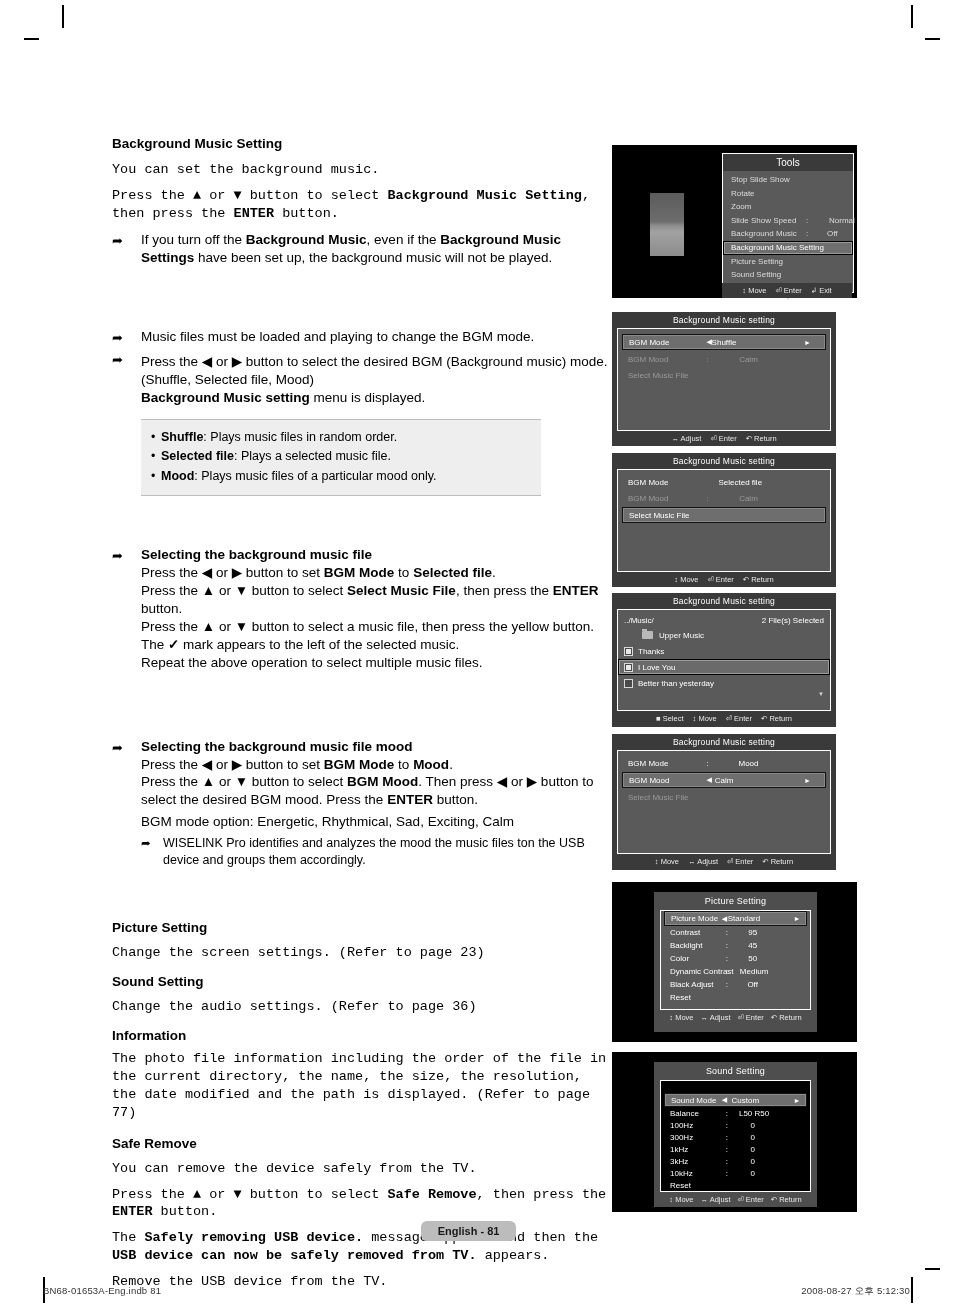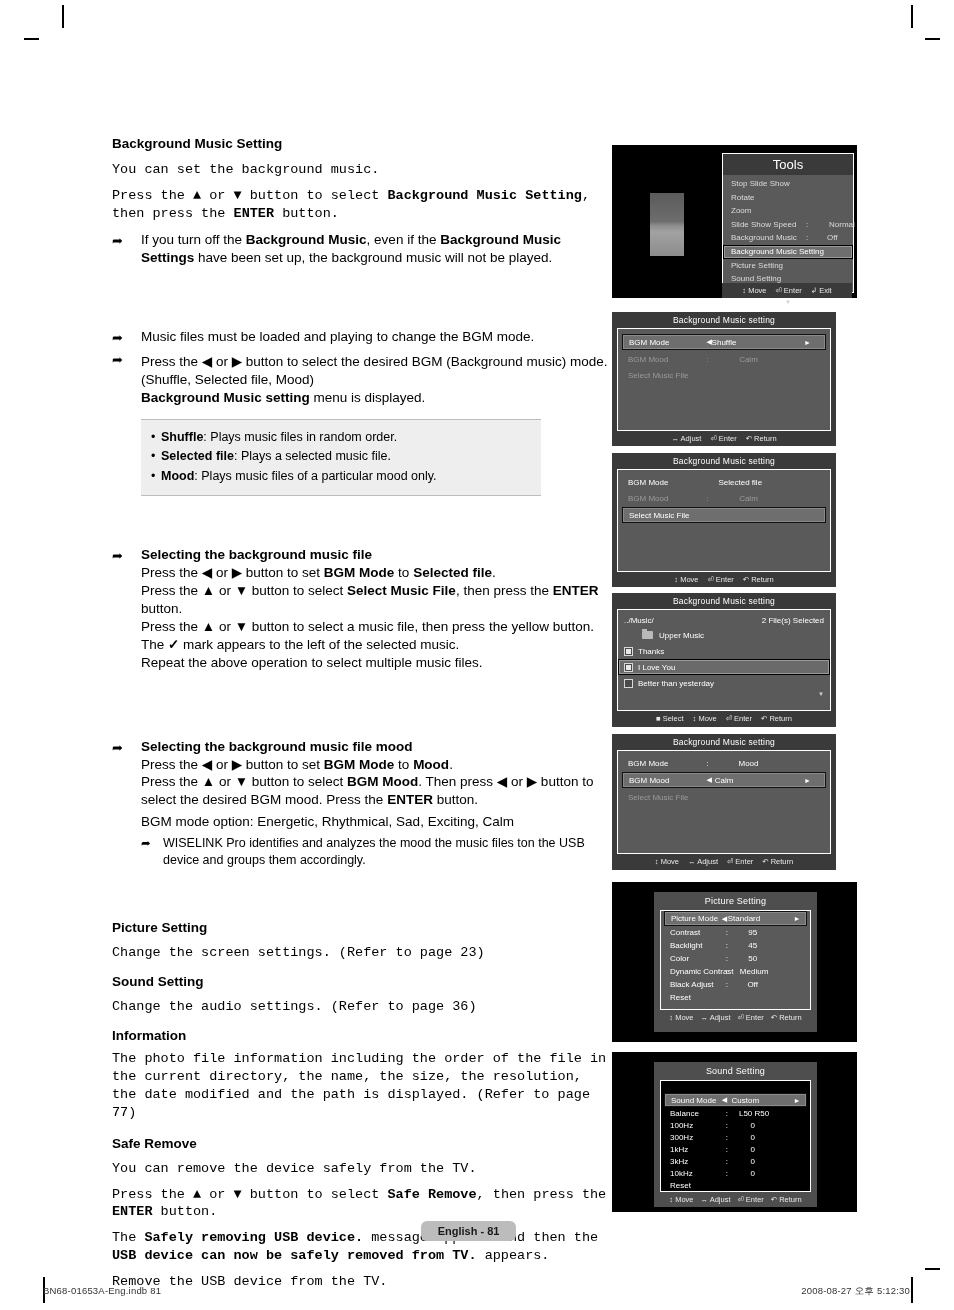--- a/index.html
+++ b/index.html
@@ -43,21 +43,21 @@
   .osd-row.sel{background:#6e6e6e;border:1px solid #111;height:14px;
     box-shadow:inset 0 0 0 1px #8a8a8a;}
   .arrL{position:absolute;left:44%;transform:translateX(-100%);font-size:7px;}
   .arrR{position:absolute;right:7%;font-size:7px;}
   .osd-nav{display:flex;justify-content:center;gap:9px;color:#e8e8e8;
     font-size:7.5px;background:#3a3a3a;padding:3px 0;}
   .osd-nav span{white-space:nowrap;}
   
   .tools-thumb{position:absolute;background:linear-gradient(#5b5b5b 0%,#6d6d6d 45%,#8e8e8e 52%,#a2a2a2 62%,#8c8c8c 100%);}
   .tools-menu{position:absolute;background:#5a5a5a;border:1px solid #ffffff;}
-  .tools-head{color:#fff;text-align:center;font-size:13px;padding:3px 0;background:#3a3a3a;}
+  .tools-head{color:#fff;text-align:center;font-size:10px;padding:3px 0;background:#3a3a3a;}
   .tm-row{font-size:8px;color:#dcdcdc;height:13.6px;line-height:13.6px;padding:0 8px;position:relative;white-space:nowrap;}
   .tm-row .c{position:absolute;left:124px;}
   .tm-row .v{position:absolute;left:148px;}
   .tm-row.hl{background:#6e6e6e;box-shadow:inset 0 0 0 1px #000, inset 0 0 0 2px #9a9a9a;color:#ffffff;}
   .tm-down{text-align:center;color:#cfcfcf;font-size:6px;line-height:7px;}
   
   .fl-row{display:flex;align-items:center;font-size:8px;color:#ffffff;height:16px;padding:0 6px;}
   .cb{width:7px;height:7px;border:1px solid #d8d8d8;background:#4a4a4a;display:inline-block;
       margin-right:5px;position:relative;flex:0 0 auto;}
   .cb.on:after{content:"";position:absolute;left:1px;top:1px;width:5px;height:5px;background:#e8e8e8;}

